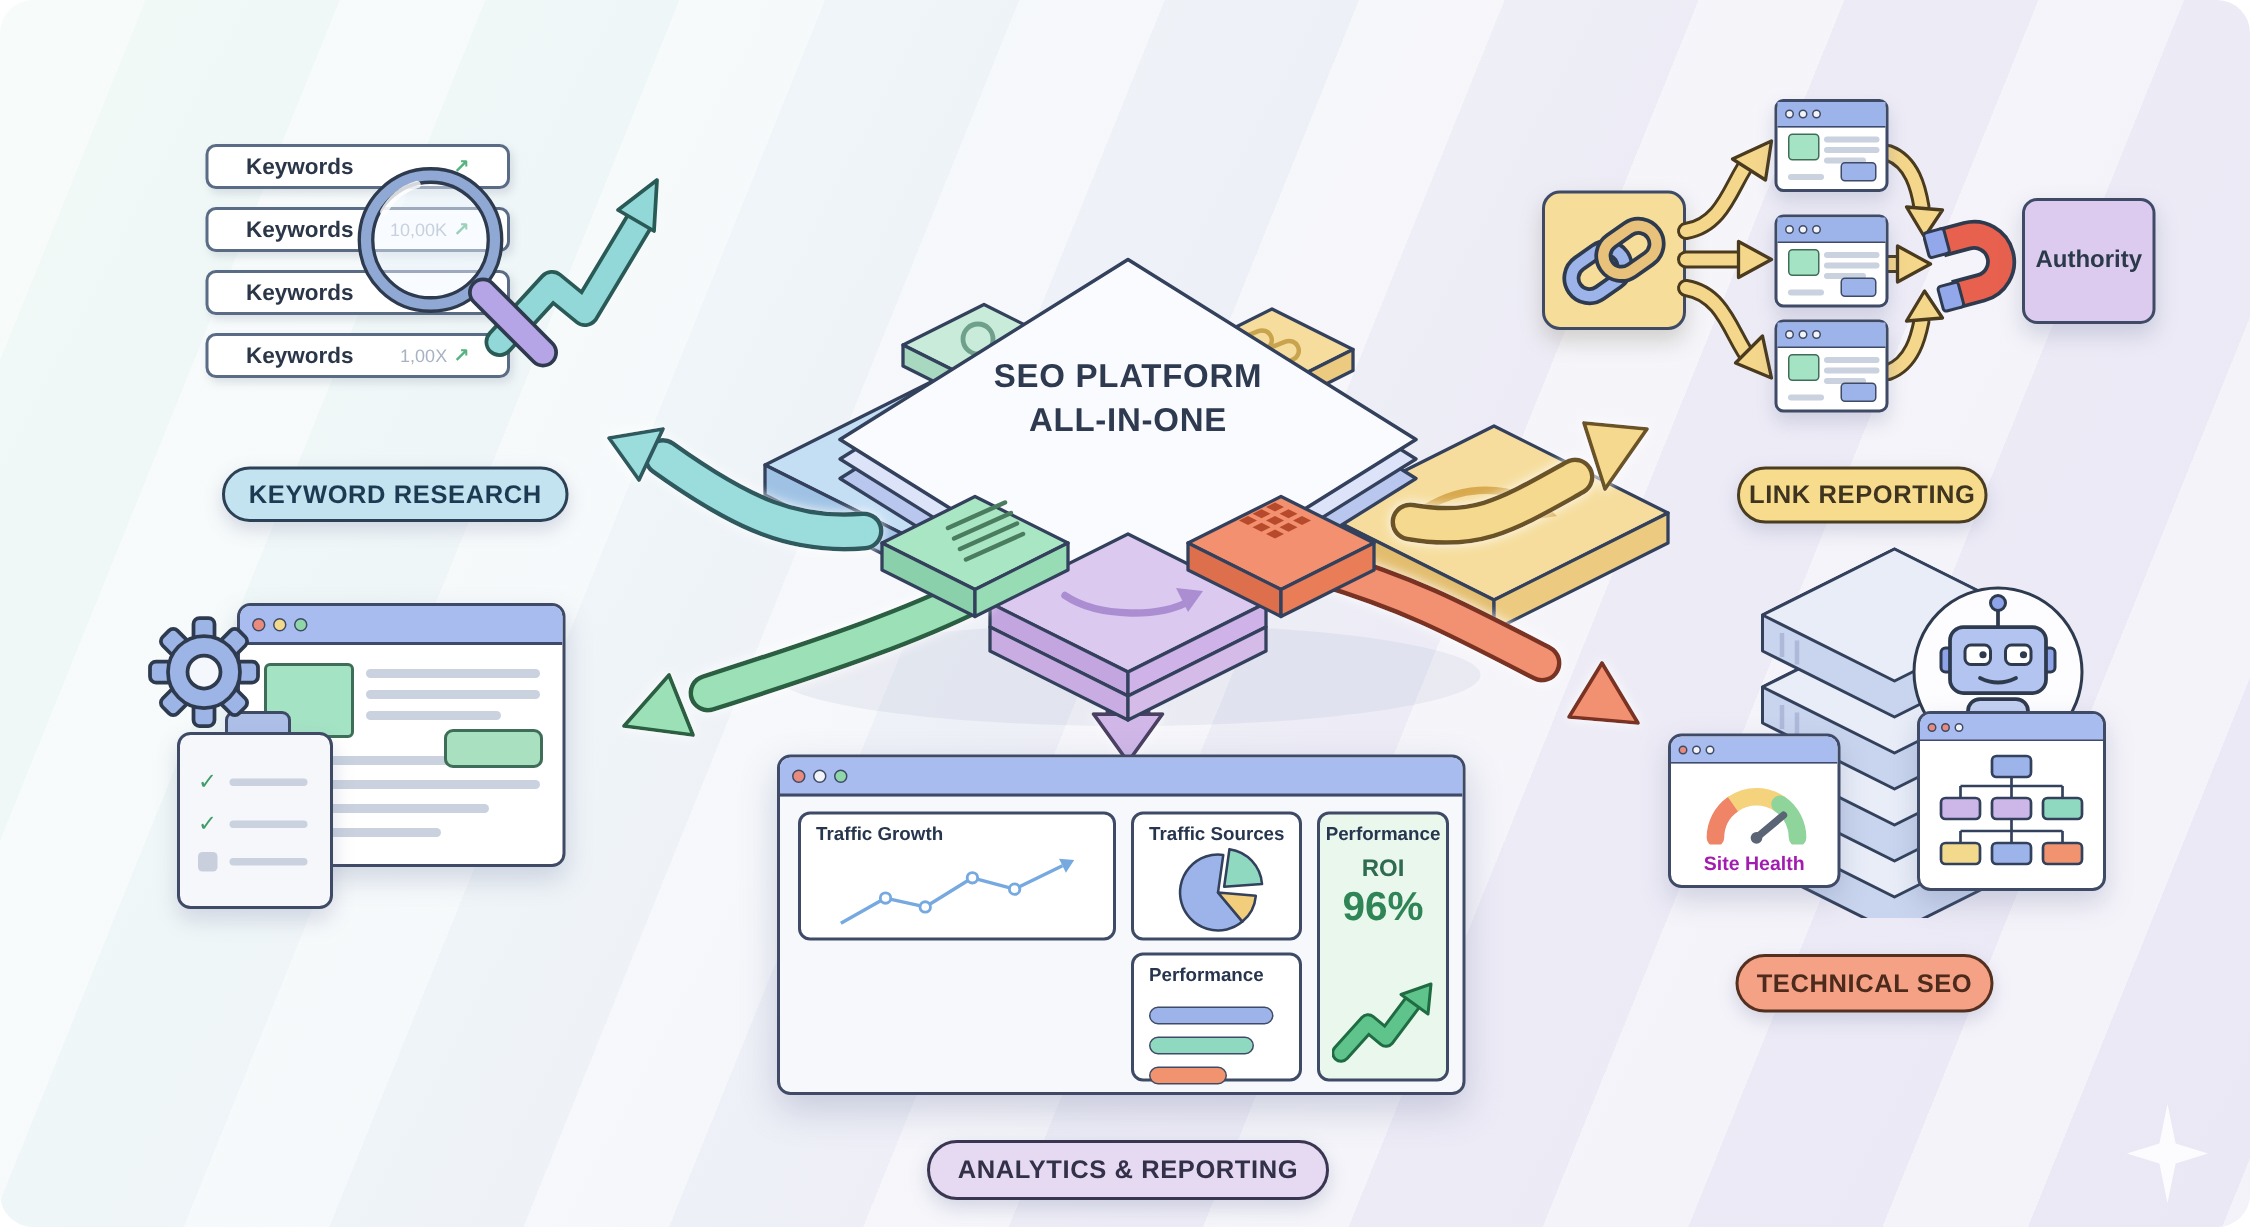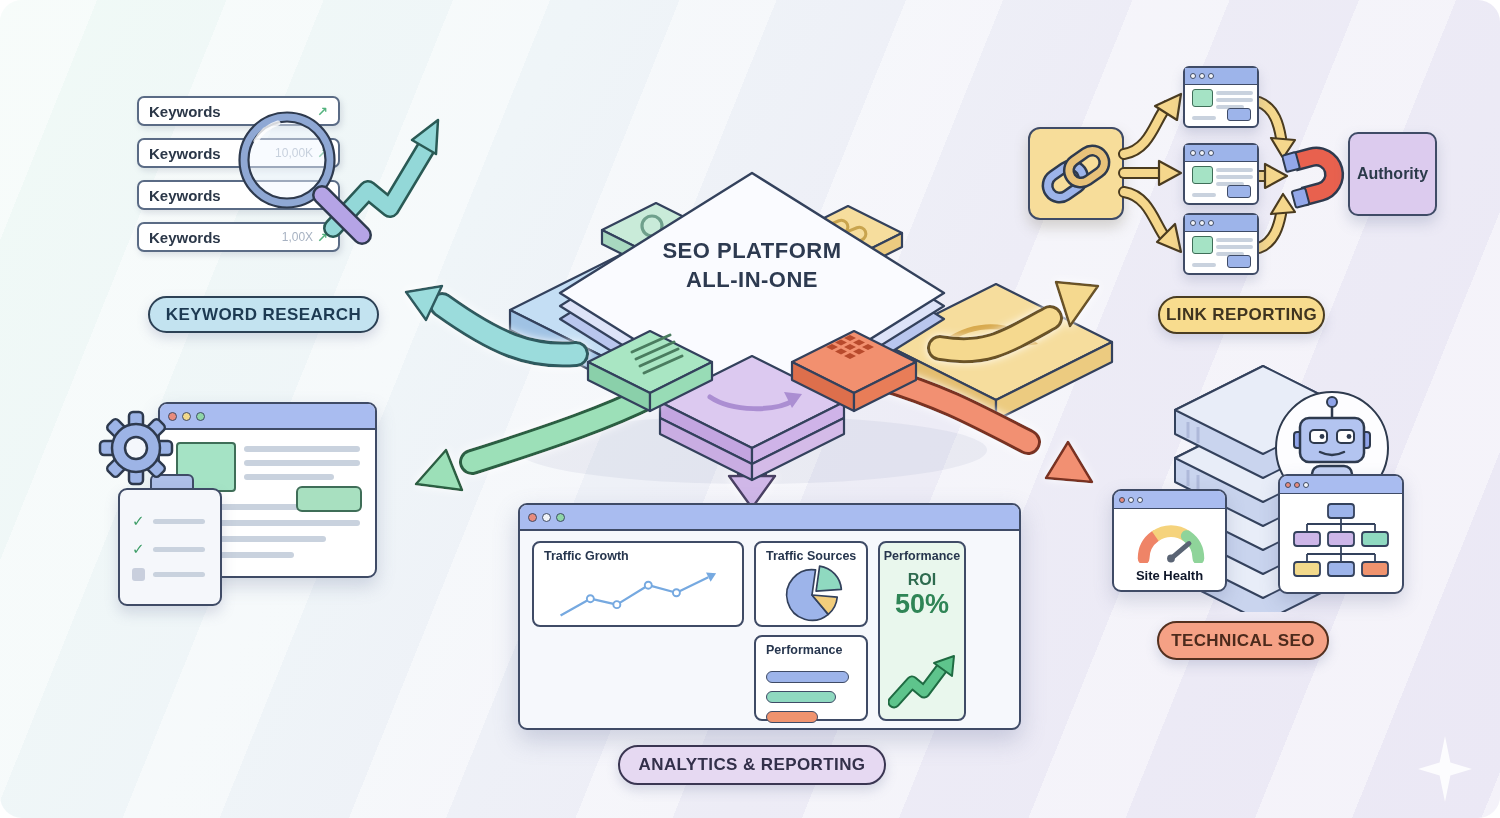--- a/index.html
+++ b/index.html
@@ -5,24 +5,24 @@
   html,body{margin:0;padding:0;background:#ffffff;}
   .canvas{position:relative;width:1500px;height:818px;margin:0 auto;border-radius:22px;overflow:hidden;
     background:linear-gradient(118deg,#f0faf6 0%,#eff5f8 30%,#edecf6 60%,#ebe8f5 100%);
     font-family:"Liberation Sans","DejaVu Sans",sans-serif;}
   .canvas::before{content:"";position:absolute;inset:0;pointer-events:none;
     background:repeating-linear-gradient(112deg,rgba(255,255,255,0.45) 0 90px,rgba(255,255,255,0) 90px 210px);}
   .abs{position:absolute;}
   
   .pill{position:absolute;display:flex;align-items:center;justify-content:center;border-radius:999px;
     border:2px solid #31425c;font-weight:bold;letter-spacing:.4px;color:#25354d;
-    box-shadow:0 5px 12px rgba(110,120,160,.25);font-size:17px;}
+    box-shadow:0 5px 12px rgba(110,120,160,.25);font-size:17px;margin-top:15px;}
   
   .kwrow{position:absolute;left:137px;width:203px;height:30px;background:#fff;border:2px solid #5a6b85;
-    border-radius:7px;display:flex;align-items:center;justify-content:space-between;padding:0 10px;
+    border-radius:7px;display:flex;align-items:center;justify-content:space-between;padding:0 25px;
     box-shadow:2px 3px 6px rgba(90,100,130,.18);box-sizing:border-box;}
   .kwrow .kl{font-weight:bold;font-size:15px;color:#2b3748;}
   .kwrow .kv{font-size:12px;color:#a7b2c2;display:flex;align-items:center;gap:4px;}
   .kwrow .trend{color:#54b37e;font-weight:bold;font-size:13px;}
   
   .browser{position:absolute;background:#fff;border:2.5px solid #3f4b66;border-radius:9px;
     box-shadow:0 8px 18px rgba(100,110,150,.25);box-sizing:border-box;overflow:hidden;}
   .bhead{height:24px;background:#a9bcf0;border-bottom:2px solid #3f4b66;display:flex;align-items:center;gap:5px;padding:0 8px;}
   .bhead.small{height:16px;gap:3px;padding:0 5px;border-bottom-width:1.5px;}
   .dot{width:9px;height:9px;border-radius:50%;border:1.5px solid #3f4b66;box-sizing:border-box;}
@@ -58,21 +58,21 @@
   .cstab{position:absolute;left:296px;top:486px;width:62px;height:22px;background:#a8e0c0;border:2px solid #3f6e58;border-radius:6px;}
   
   .clip{position:absolute;left:118px;top:488px;width:104px;height:118px;background:#f5f7fb;border:2px solid #3f4b66;border-radius:9px;
     box-shadow:0 7px 14px rgba(100,110,150,.22);box-sizing:border-box;}
   .cliptab{position:absolute;left:150px;top:474px;width:40px;height:22px;background:#aebfe8;border:2px solid #3f4b66;border-radius:6px;}
   .clipitem{position:absolute;display:flex;align-items:center;gap:8px;left:12px;}
   .clipitem .chk{color:#3f9e68;font-weight:bold;font-size:15px;}
   .clipitem .sq{width:13px;height:13px;background:#c9cfdd;border-radius:3px;}
   .clipitem .ln{width:52px;height:5px;background:#c9d2de;border-radius:3px;}
   
-  .sh-title{position:absolute;bottom:7px;left:0;right:0;text-align:center;font-weight:bold;font-size:13px;color:#0f172a;}
+  .sh-title{position:absolute;bottom:7px;left:0;right:0;text-align:center;font-weight:bold;font-size:13px;color:#a21caf;}
   .sparkle{position:absolute;left:1418px;top:736px;width:54px;height:66px;background:rgba(255,255,255,.85);
     clip-path:polygon(50% 0%,60% 40%,100% 50%,60% 60%,50% 100%,40% 60%,0% 50%,40% 40%);}
   .title-overlay{position:absolute;left:612px;top:236px;width:280px;text-align:center;font-weight:bold;
     font-size:22px;line-height:29px;color:#2d3a50;letter-spacing:.5px;}
 </style>
 </head>
 <body>
 
 <div class="canvas">
 
@@ -380,21 +380,21 @@
   </svg>
 
   <div class="authority">
     <span>Authority</span>
   </div>
 
   <div class="pill" style="left:1158px;top:296px;width:163px;height:34px;background:#f8dc8e;color:#3f3420;border-color:#4a3d22;">
     <span>LINK REPORTING</span>
   </div>
 
-  <div class="browser" style="left:518px;top:503px;width:503px;height:227px;background:#f6f8fc;box-shadow:0 10px 24px rgba(110,120,160,.3);">
+  <div class="browser" style="left:518px;top:503px;width:459px;height:227px;background:#f6f8fc;box-shadow:0 10px 24px rgba(110,120,160,.3);">
     <div class="bhead">
       <span class="dot d-red"></span>
       <span class="dot d-wht"></span>
       <span class="dot d-grn"></span>
     </div>
 
     <div class="card" style="left:12px;top:36px;width:212px;height:86px;">
       <div class="ctitle">Traffic Growth</div>
       <svg style="position:absolute;left:8px;top:26px;" width="196" height="54" viewBox="0 0 190 62">
           <polyline points="3.8,53.32 38,34.1 68.39999999999999,40.92 104.5,18.6 136.79999999999998,27.28 173.4182299187721,9.356340092390482" fill="none" stroke="#76a9e0" stroke-width="2.6" stroke-linejoin="round"></polyline>
@@ -411,21 +411,21 @@
       <svg style="position:absolute;left:24px;top:22px;" width="64" height="60" viewBox="0 0 64 64">
           <path d="M32,32 L49.35526546153656,52.683199964212406 A27,27 0 1 1 35.75767372592174,5.2627621439775965 Z" fill="#9db4ea" stroke="#33415c" stroke-width="1.8" stroke-linejoin="round"></path>
           <path d="M32,32 L58.89725684847713,34.35320505418677 A27,27 0 0 1 49.35526546153656,52.683199964212406 Z" fill="#f2cd7c" stroke="#33415c" stroke-width="1.8" stroke-linejoin="round"></path>
           <path d="M36.38812220971502,27.90800983962501 L40.14579593563679,1.1707719836026094 A27,27 0 0 1 63.322351566730276,26.024585048533623 Z" fill="#8fd9c0" stroke="#33415c" stroke-width="1.8" stroke-linejoin="round"></path>
         </svg>
     </div>
 
     <div class="card roi-card" style="left:358px;top:36px;width:88px;height:180px;">
       <div class="ctitle" style="left:0;right:0;text-align:center;">Performance</div>
       <div class="roi-metric">ROI</div>
-      <div class="roi-value">50%</div>
+      <div class="roi-value">96%</div>
       <svg style="position:absolute;left:8px;bottom:8px;" width="72" height="62" viewBox="0 0 72 60">
         <path d="M6,52 L24,32 L36,42 L54,18" stroke="#1f6b42" stroke-width="13" fill="none" stroke-linecap="round" stroke-linejoin="round"></path>
         <path d="M6,52 L24,32 L36,42 L54,18" stroke="#5ec48c" stroke-width="9" fill="none" stroke-linecap="round" stroke-linejoin="round"></path>
         <polygon points="66,6 64,26 46,13" fill="#5ec48c" stroke="#1f6b42" stroke-width="2" stroke-linejoin="round"></polygon>
       </svg>
     </div>
 
 
     <div class="card" style="left:234px;top:130px;width:114px;height:86px;">
       <div class="ctitle">Performance</div>

